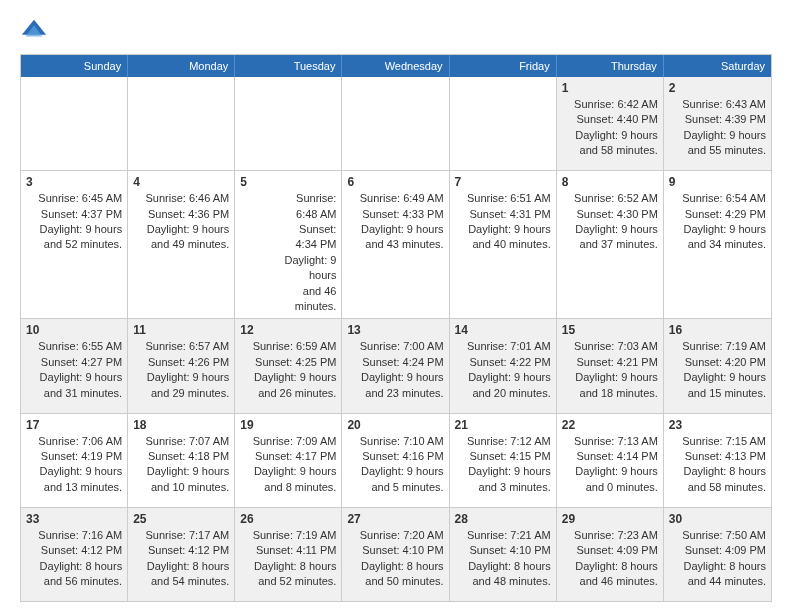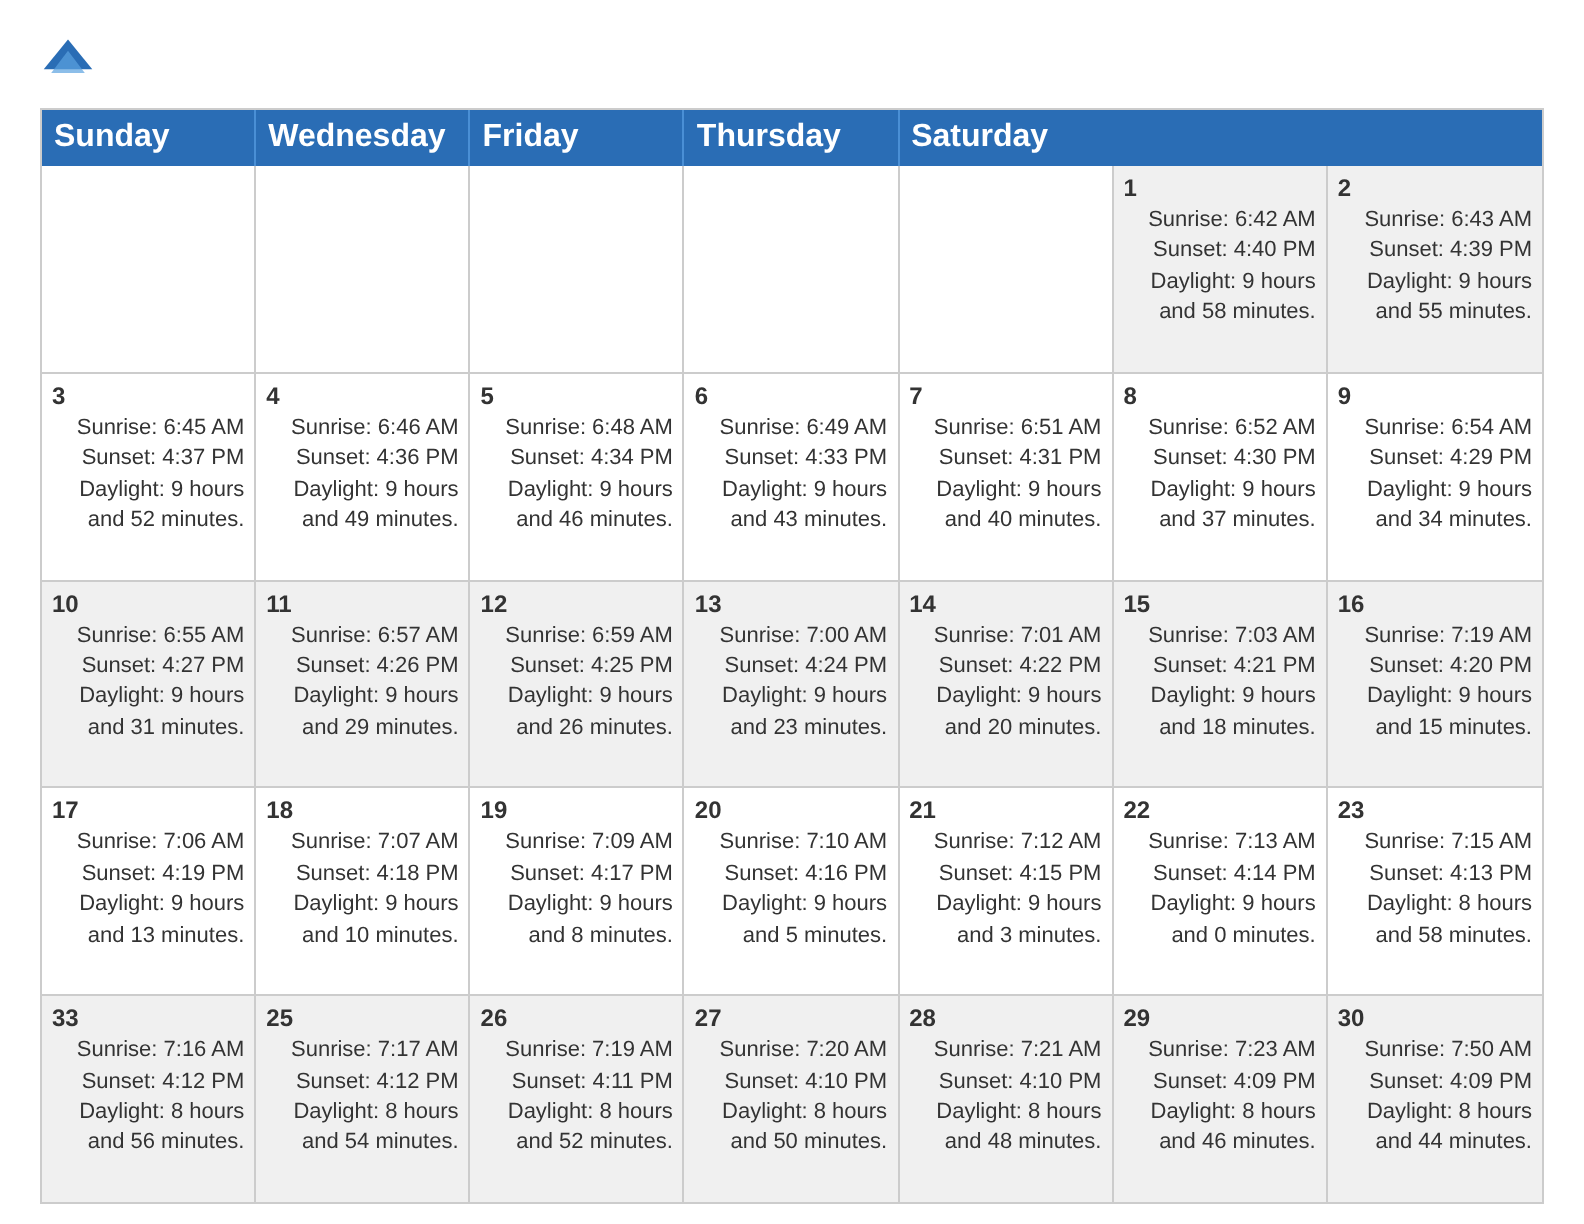--- a/index.html
+++ b/index.html
@@ -60,25 +60,25 @@
       flex-direction: column;
       border: 1px solid #ccc;
     }
     .cal-header {
       display: grid;
       grid-template-columns: repeat(7, 1fr);
       background: #2a6db5;
     }
     .cal-header-cell {
       color: #fff;
-      font-size: 16px;
-      font-weight: bold;
+      font-size: 11px;
+      font-weight: normal;
       padding: 5px 6px;
       border-right: 1px solid #4a8fd5;
-      text-align: left;
+      text-align: right;
     }
     .cal-header-cell:last-child { border-right: none; }
     .cal-body {
       flex: 1;
       display: flex;
       flex-direction: column;
     }
     .cal-row {
       display: grid;
       grid-template-columns: repeat(7, 1fr);
@@ -128,20 +128,22 @@
     </div>
     <div class="title-block">
       <div class="month-title"></div>
       <div class="location"></div>
     </div>
   </div>
 
   <div class="calendar">
     <div class="cal-header" id="cal-header">
         <div class="cal-header-cell">Sunday</div>
+        <div class="cal-header-cell">Monday</div>
+        <div class="cal-header-cell">Tuesday</div>
         <div class="cal-header-cell">Wednesday</div>
         <div class="cal-header-cell">Friday</div>
         <div class="cal-header-cell">Thursday</div>
         <div class="cal-header-cell">Saturday</div>
       </div>
     <div class="cal-body" id="cal-body">
         <div class="cal-row">
           <div class="cal-cell empty"></div>
           <div class="cal-cell empty"></div>
           <div class="cal-cell empty"></div>
@@ -172,21 +174,21 @@
           </div>
           <div class="cal-cell">
             <span class="day-number">4</span>
             <div class="cell-text" style="white-space: pre-line;">Sunrise: 6:46 AM
 Sunset: 4:36 PM
 Daylight: 9 hours
 and 49 minutes.</div>
           </div>
           <div class="cal-cell">
             <span class="day-number">5</span>
-            <div class="cell-text" style="white-space: pre-line;">Sunrise: 6:48 AM
+            <div class="cell-text" style="white-space: pre-line; margin-left: 44px;">Sunrise: 6:48 AM
 Sunset: 4:34 PM
 Daylight: 9 hours
 and 46 minutes.</div>
           </div>
           <div class="cal-cell">
             <span class="day-number">6</span>
             <div class="cell-text" style="white-space: pre-line;">Sunrise: 6:49 AM
 Sunset: 4:33 PM
 Daylight: 9 hours
 and 43 minutes.</div>

